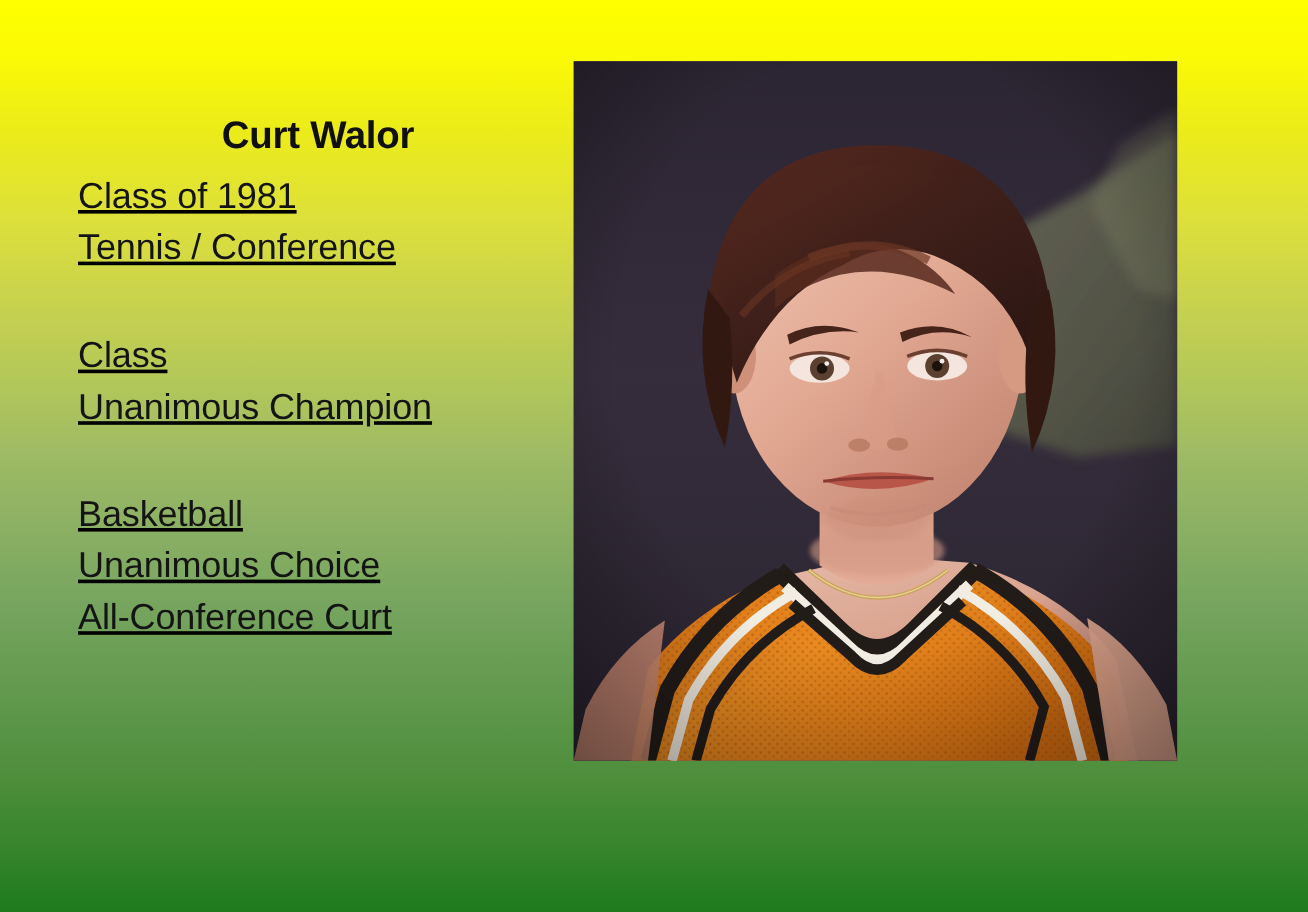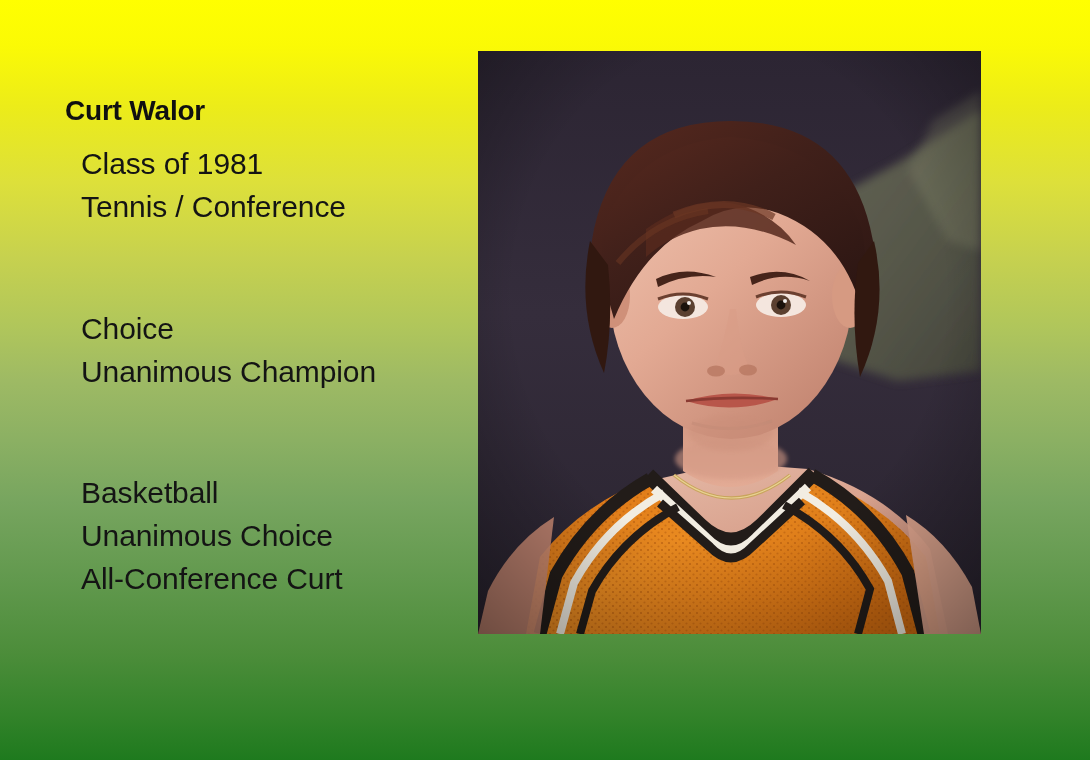--- a/index.html
+++ b/index.html
@@ -33,31 +33,33 @@
 
   
   .text-col {
     position: absolute;
     left: 65px;
     top: 96px;
     width: 400px;
   }
 
   .name-title {
-    font-size: 28px;
+    font-size: 32px;
     font-weight: bold;
     color: #101010;
     line-height: 1.06;
     letter-spacing: -0.2px;
     margin: 0 0 12px 0;
     white-space: nowrap;
+    text-align: center;
   }
 
   .info-block {
-    margin: 16px;
+    margin: 0;
+    text-decoration: underline;
   }
 
   .info-line {
     font-size: 30px;
     font-weight: normal;
     color: #141414;
     line-height: 43px;
     letter-spacing: -0.1px;
     white-space: nowrap;
   }
@@ -88,21 +90,21 @@
     <div class="name-title">Curt Walor</div>
 
     <div class="info-block">
       <div class="info-line">Class of 1981</div>
       <div class="info-line">Tennis / Conference</div>
     </div>
 
     <div class="block-gap-1"></div>
 
     <div class="info-block">
-      <div class="info-line">Choice</div>
+      <div class="info-line">Class</div>
       <div class="info-line">Unanimous Champion</div>
     </div>
 
     <div class="block-gap-2"></div>
 
     <div class="info-block">
       <div class="info-line">Basketball</div>
       <div class="info-line">Unanimous Choice</div>
       <div class="info-line">All-Conference Curt</div>
     </div>

